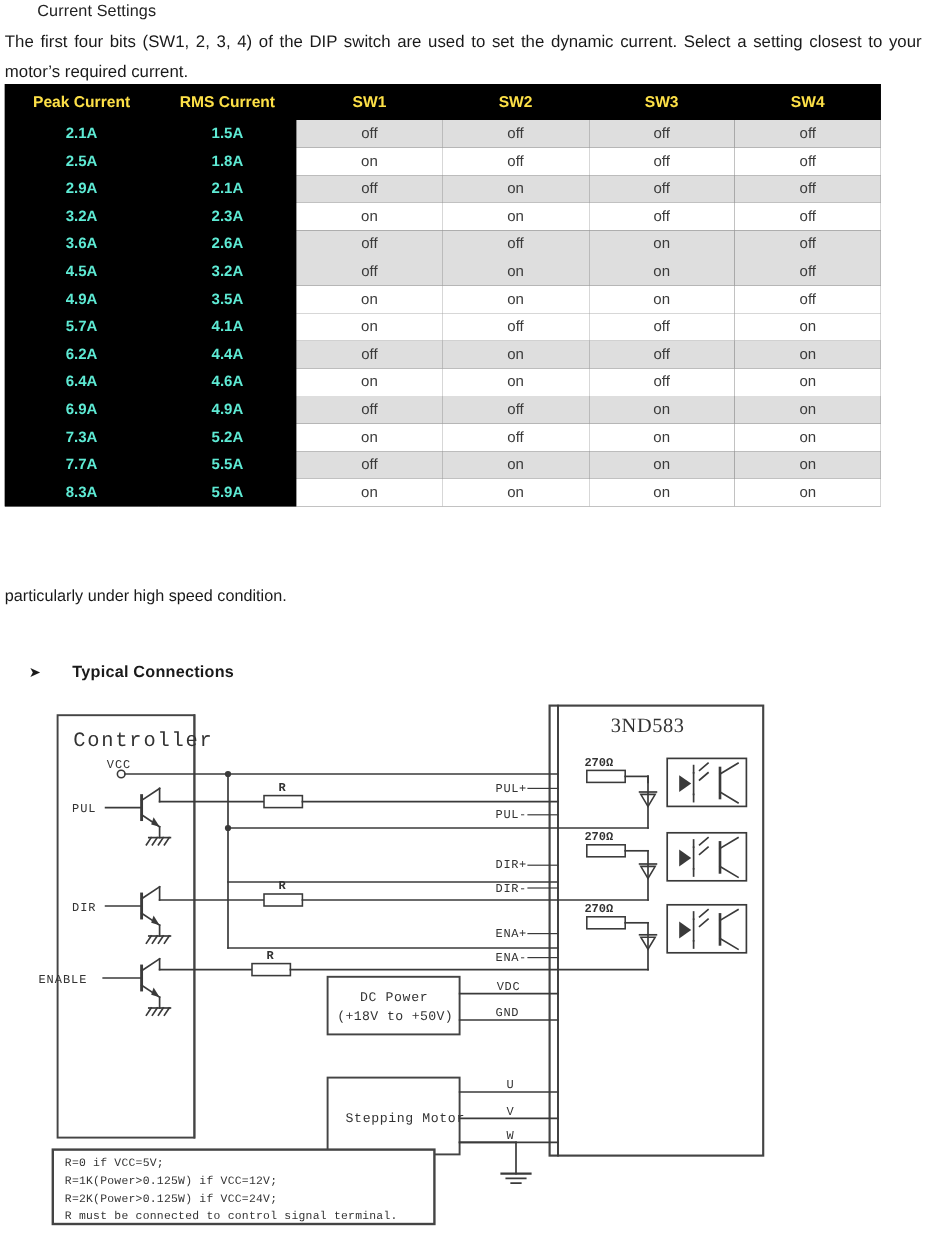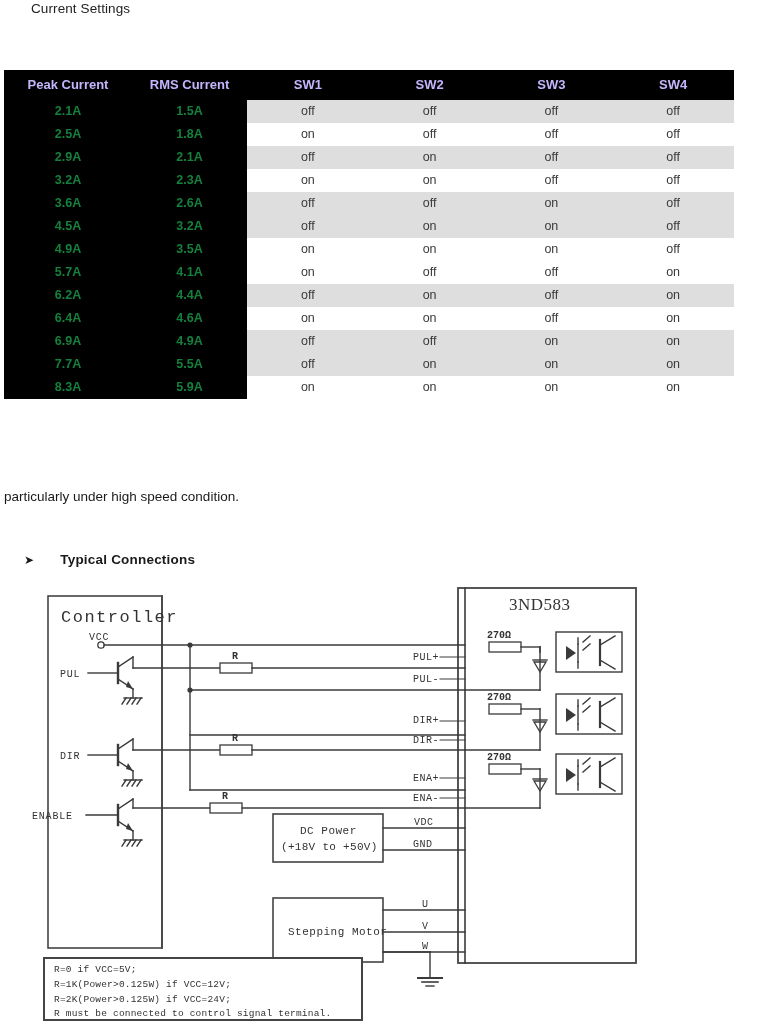--- a/index.html
+++ b/index.html
@@ -31,29 +31,29 @@
     width: 730px; background: #000;
   }
   table.dip { border-collapse: collapse; width: 730px; table-layout: fixed; }
   table.dip th, table.dip td {
     padding: 0; margin: 0; border: none;
     height: 23px; line-height: 23px;
     font-size: 12.5px; text-align: center;
     white-space: nowrap;
   }
   table.dip thead th {
-    background: #000; color: #c4b5fd; font-weight: bold;
+    background: #000; color: #fde047; font-weight: bold;
     font-size: 13px; height: 30px; line-height: 30px;
   }
   table.dip col.c-peak { width: 128px; }
   table.dip col.c-rms  { width: 115px; }
   table.dip col.c-sw   { width: 121.75px; }
 
   table.dip td.cur {
-    background: #000; color: #15803d; font-weight: bold; font-size: 12.5px;
+    background: #000; color: #5eead4; font-weight: bold; font-size: 12.5px;
   }
   table.dip td.sw { color: #3a3a3a; font-weight: normal; font-size: 12.5px; }
   table.dip tr.odd td.sw { background: #dedede; }
   table.dip tr.even td.sw { background: #ffffff; }
 
   
   .note {
     position: absolute; left: 4px; top: 484px; width: 766px;
     font-size: 13.5px; line-height: 25px;
     text-align: justify; text-justify: inter-word;
@@ -71,20 +71,21 @@
   .diagram { position: absolute; left: 0; top: 580px; width: 784px; height: 454px; }
   .diagram svg { display: block; }
 </style>
 </head>
 <body>
 
 <div class="page">
 
   <div class="sec-title">Current Settings</div>
 
+  <div class="intro">The first four bits (SW1, 2, 3, 4) of the DIP switch are used to set the dynamic current. Select a setting closest to your motor’s required current.</div>
 
   <div class="tbl-wrap">
     <table class="dip">
       <colgroup>
         <col class="c-peak">
           <col class="c-rms">
         <col class="c-sw">
           <col class="c-sw">
           <col class="c-sw">
           <col class="c-sw">
@@ -181,20 +182,28 @@
             <td class="sw">on</td>
           </tr>
           <tr class="odd">
             <td class="cur">6.9A</td>
             <td class="cur">4.9A</td>
             <td class="sw">off</td>
             <td class="sw">off</td>
             <td class="sw">on</td>
             <td class="sw">on</td>
           </tr>
+          <tr class="even">
+            <td class="cur">7.3A</td>
+            <td class="cur">5.2A</td>
+            <td class="sw">on</td>
+            <td class="sw">off</td>
+            <td class="sw">on</td>
+            <td class="sw">on</td>
+          </tr>
           <tr class="odd">
             <td class="cur">7.7A</td>
             <td class="cur">5.5A</td>
             <td class="sw">off</td>
             <td class="sw">on</td>
             <td class="sw">on</td>
             <td class="sw">on</td>
           </tr>
           <tr class="even">
             <td class="cur">8.3A</td>

